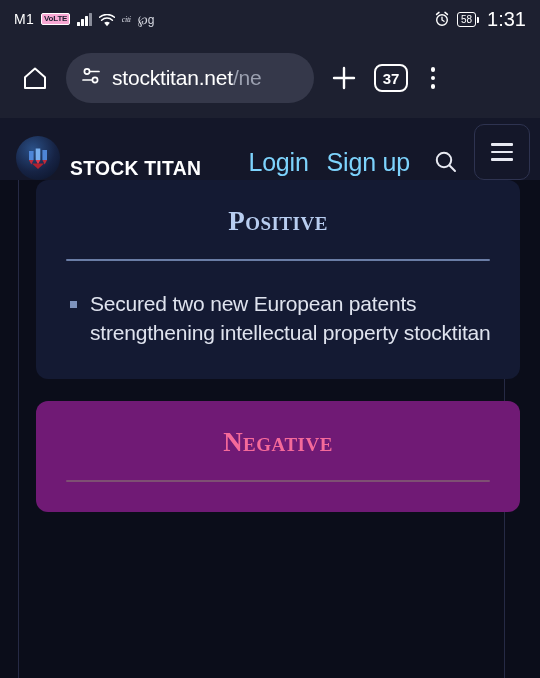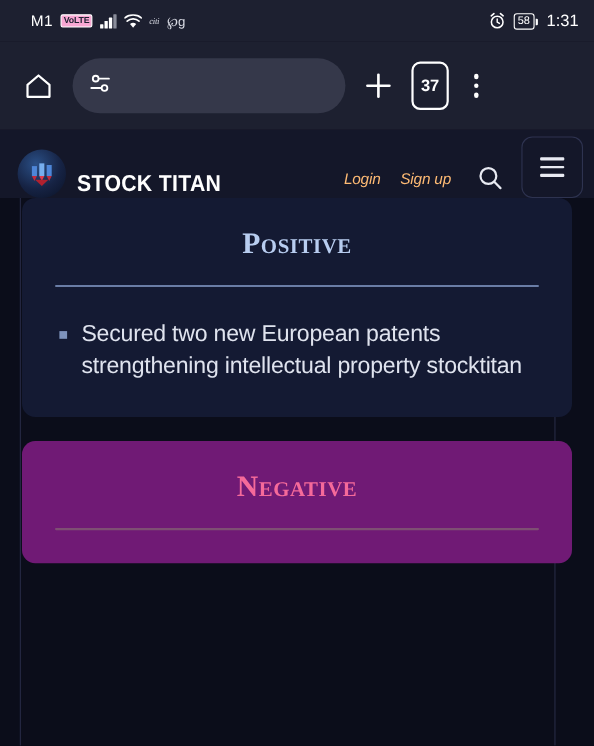--- a/index.html
+++ b/index.html
@@ -13,21 +13,21 @@
   
   .statusbar {
     height:38px;
     background:#1d2030;
     display:flex; align-items:center;
     padding:0 14px;
     color:#ffffff;
   }
   .sb-left { display:flex; align-items:center; gap:7px; }
   .sb-right { margin-left:auto; display:flex; align-items:center; gap:7px; }
-  .sb-carrier { font-size:14px; letter-spacing:.3px;margin-left:14px; }
+  .sb-carrier { font-size:14px; letter-spacing:.3px; }
   .volte-badge {
     border:1.5px solid #fff; border-radius:2px;
     font-size:8px; font-weight:bold; letter-spacing:-.2px;
     padding:1px 2px; line-height:1;
     background:#f9a8d4; color:#1d2030;
   }
   .sig-bars { display:flex; align-items:flex-end; gap:1.5px; height:13px; }
   .sig-bars i { width:2.5px; background:#fff; display:block; border-radius:.5px; }
   .sig-bars i:nth-child(1){height:4px;}
   .sig-bars i:nth-child(2){height:7px;}
@@ -44,21 +44,21 @@
   .batt {
     border:1.5px solid #fff; border-radius:3px;
     font-size:10px; font-weight:normal;
     padding:0px 3px; line-height:13px;
     position:relative; color:#fff;
   }
   .batt::after{
     content:''; position:absolute; right:-4px; top:4px;
     width:2px; height:6px; background:#fff; border-radius:0 1px 1px 0;
   }
-  .sb-clock { font-size:15px; margin-left:4px; }
+  .sb-clock { font-size:20px; margin-left:4px; }
 
   
   .browserbar {
     height:80px;
     background:#1d2030;
     display:flex; align-items:center;
     padding:0 14px; gap:10px;
   }
   .home-btn { width:42px; height:42px; display:flex; align-items:center; justify-content:center; }
   .omnibox {
@@ -72,21 +72,21 @@
     max-width:248px;
   }
   .omni-url {
     font-size:21px; color:#ffffff;
     white-space:nowrap; overflow:hidden;
     letter-spacing:-.2px;
   }
   .omni-url .path { color:#9ba0b0; }
   .plus-btn { width:40px; height:40px; display:flex; align-items:center; justify-content:center; }
   .tabs-btn {
-    width:34px; height:44px;
+    width:34px; height:28px;
     border:2.5px solid #fff; border-radius:8px;
     display:flex; align-items:center; justify-content:center;
     color:#fff; font-size:15px; font-weight:bold;
   }
   .menu-btn { width:30px; height:40px; display:flex; flex-direction:column;
               align-items:center; justify-content:center; gap:4px; }
   .menu-btn i { width:4.5px; height:4.5px; background:#fff; border-radius:50%; display:block; }
 
   
   .siteheader {
@@ -103,41 +103,41 @@
     flex:0 0 auto;
   }
   .brand {
     font-size:21px; font-weight:bold; color:#ffffff;
     letter-spacing:.3px; margin-left:10px;
     font-family:"Liberation Sans Narrow","Liberation Sans",sans-serif;
     transform:scaleX(.92); transform-origin:left center;
     white-space:nowrap;
   }
   .nav-links { margin-left:auto; display:flex; align-items:center; gap:18px; }
-  .nav-link { font-size:14px; color:#fdba74; white-space:nowrap; letter-spacing:-.2px;font-style:italic; }
+  .nav-link { font-size:25px; color:#7dd3fc; white-space:nowrap; letter-spacing:-.2px; }
   .search-btn { width:36px; height:36px; display:flex; align-items:center; justify-content:center; }
   .hamburger {
     width:56px; height:56px;
     border:1px solid #2e3350; border-radius:10px;
     display:flex; flex-direction:column; align-items:center; justify-content:center;
     gap:5px; margin-left:10px; flex:0 0 auto;
   }
   .hamburger i { width:22px; height:2.5px; background:#e8eaf2; display:block; border-radius:1px; }
 
   
   .page {
     position:relative;
     height:calc(678px - 38px - 80px - 62px);
     background:#0b0d1a;
     overflow:hidden;
   }
   .rail-left { position:absolute; left:18px; top:0; bottom:0; width:1px; background:#262a45; }
   .rail-right{ position:absolute; left:504px; top:0; bottom:0; width:1px; background:#262a45; }
 
-  .content { position:absolute; left:0; right:0; top:0; padding:0 20px; }
+  .content { position:absolute; left:16px; right:0; top:0; padding:0 20px; }
 
   .card {
     border-radius:12px;
     padding:26px 26px 30px 26px;
     margin-bottom:22px;
     position:relative;
   }
   .card.positive { background:#141a33; }
   .card.negative { background:#701a75; }
 
@@ -218,20 +218,21 @@
   </div>
   <div class="omnibox">
     <span>
       <svg width="22" height="22" viewBox="0 0 22 22">
         <circle cx="7" cy="6.5" r="2.6" stroke="#fff" stroke-width="1.7" fill="none"></circle>
         <line x1="10.6" y1="6.5" x2="19" y2="6.5" stroke="#fff" stroke-width="1.7" stroke-linecap="round"></line>
         <circle cx="15" cy="15" r="2.6" stroke="#fff" stroke-width="1.7" fill="none"></circle>
         <line x1="3" y1="15" x2="11.4" y2="15" stroke="#fff" stroke-width="1.7" stroke-linecap="round"></line>
       </svg>
     </span>
+    <span class="omni-url" title="Search or type web address"><span>stocktitan.net</span><span class="path">/ne</span></span>
   </div>
   <div class="plus-btn">
     <svg width="30" height="30" viewBox="0 0 30 30">
       <line x1="15" y1="5" x2="15" y2="25" stroke="#fff" stroke-width="2.4" stroke-linecap="round"></line>
       <line x1="5" y1="15" x2="25" y2="15" stroke="#fff" stroke-width="2.4" stroke-linecap="round"></line>
     </svg>
   </div>
   <div class="tabs-btn">
     <span>37</span>
   </div>

